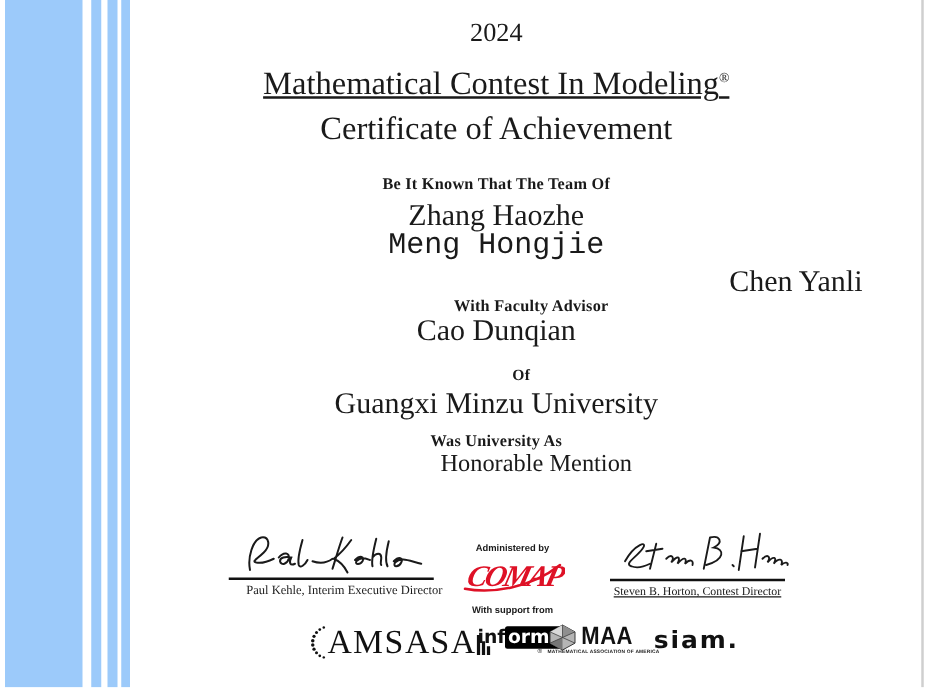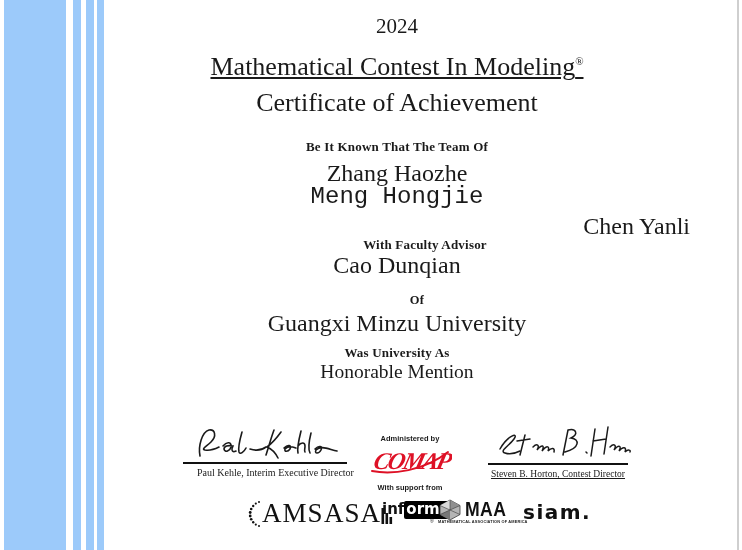--- a/index.html
+++ b/index.html
@@ -20,21 +20,21 @@
   .title2{top:88px;font-size:26px;}
   .small-b{font-size:13px;font-weight:700;letter-spacing:.2px;}
   .team-intro{top:139px;}
   .name-0{top:160px;}.name-1{top:183px;font-family:Liberation Mono, monospace;}.name-2{top:213px;text-align:right;}
   .big{font-size:24px;}
   .advisor-intro{top:237px;padding-left:28px;}
   .advisor-name{top:252px;}
   .of-label{top:293px;font-size:12.5px;padding-left:20px;}
   .institution{top:310px;}
   .designated{top:345px;}
-  .designation{top:361px;font-size:19.5px;}
+  .designation{top:361px;font-size:19.5px;padding-left:32px;}
   
   .sigline{position:absolute;height:1.5px;background:#111;}
   .sig-left-line{left:183px;top:462px;width:164px;}
   .sig-right-line{left:488px;top:463px;width:140px;}
   .siglabel{position:absolute;text-align:center;font-size:10px;}
   .sig-left-label{left:178px;top:467px;width:195px;}
   .sig-right-label{left:478px;top:469px;width:160px;font-size:9.5px;text-decoration:underline;}
   .sig-svg{position:absolute;}
   .sig-left-svg{left:190px;top:424px;}
   .sig-right-svg{left:492px;top:425px;}

